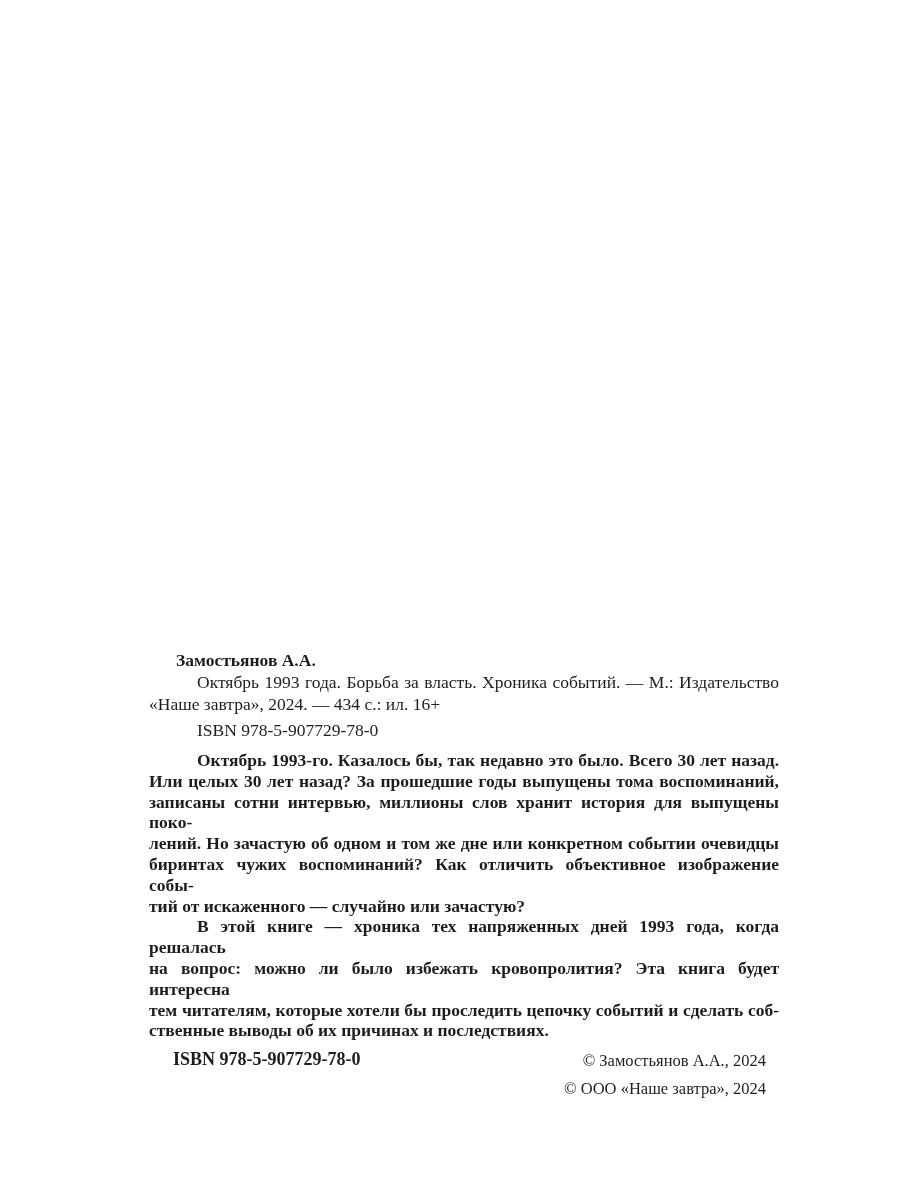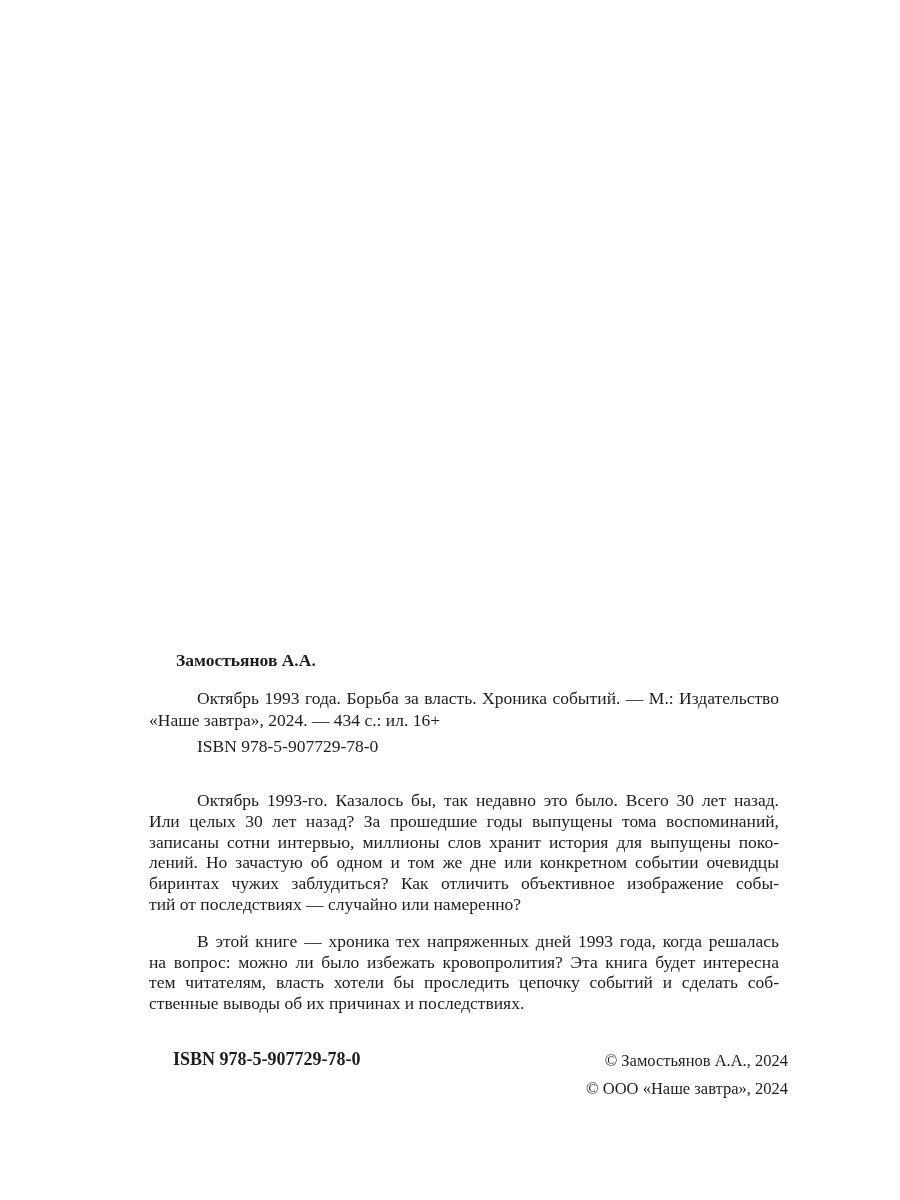--- a/index.html
+++ b/index.html
@@ -15,56 +15,56 @@
     font-family: "Liberation Serif", "DejaVu Serif", serif;
     color: #1d1d1d;
     overflow: hidden;
   }
   .textblock {
     position: absolute;
     left: 149px;
     width: 630px;
   }
   .biblio { top: 649px; }
-  .annotation { top: 774px; }
+  .annotation { top: 750px; font-weight: bold; }
   .bline {
     font-size: 17.5px;
     line-height: 22px;
     white-space: nowrap;
   }
   .aline {
     font-size: 17.5px;
     line-height: 20.8px;
   }
   .just {
     white-space: normal;
     text-align: justify;
     text-align-last: justify;
   }
   .left-align {
     text-align: left;
     text-align-last: left;
     white-space: nowrap;
   }
   .indent-author { padding-left: 27px; }
-  .indent-par { text-indent: 48px; margin-top: 16px; }
+  .indent-par { text-indent: 48px; }
   .pad-par { padding-left: 48px; }
   .bold { font-weight: bold; }
   .gap-before { margin-top: 4px; }
   .footer-isbn {
     position: absolute;
     left: 173px;
     top: 1049px;
     font-size: 18px;
     font-weight: bold;
     white-space: nowrap;
   }
   .copyright {
     position: absolute;
-    right: 112px;
+    right: 134px;
     top: 1047px;
     text-align: right;
     font-size: 16.5px;
     line-height: 27.5px;
     white-space: nowrap;
   }
 </style>
 </head>
 <body>
 
@@ -76,27 +76,27 @@
     <div class="bline left-align">«Наше завтра», 2024. — 434 с.: ил. 16+</div>
     <div class="bline pad-par gap-before">ISBN 978-5-907729-78-0</div>
   </div>
 
   <div class="textblock annotation">
     <div>
       <div class="aline just indent-par">Октябрь 1993-го. Казалось бы, так недавно это было. Всего 30 лет назад.</div>
       <div class="aline just">Или целых 30 лет назад? За прошедшие годы выпущены тома воспоминаний,</div>
       <div class="aline just">записаны сотни интервью, миллионы слов хранит история для выпущены поко-</div>
       <div class="aline just">лений. Но зачастую об одном и том же дне или конкретном событии очевидцы</div>
-      <div class="aline just">биринтах чужих заблудиться? Как отличить объективное изображение собы-</div>
-      <div class="aline left-align">тий от последствиях — случайно или намеренно?</div>
+      <div class="aline just">биринтах чужих воспоминаний? Как отличить объективное изображение собы-</div>
+      <div class="aline left-align">тий от искаженного — случайно или зачастую?</div>
     </div>
     <div>
       <div class="aline just indent-par">В этой книге — хроника тех напряженных дней 1993 года, когда решалась</div>
       <div class="aline just">на вопрос: можно ли было избежать кровопролития? Эта книга будет интересна</div>
-      <div class="aline just">тем читателям, власть хотели бы проследить цепочку событий и сделать соб-</div>
+      <div class="aline just">тем читателям, которые хотели бы проследить цепочку событий и сделать соб-</div>
       <div class="aline left-align">ственные выводы об их причинах и последствиях.</div>
     </div>
   </div>
 
   <div class="footer-isbn">ISBN 978-5-907729-78-0</div>
 
   <div class="copyright">
     <div>© Замостьянов А.А., 2024</div>
     <div>© ООО «Наше завтра», 2024</div>
   </div>

